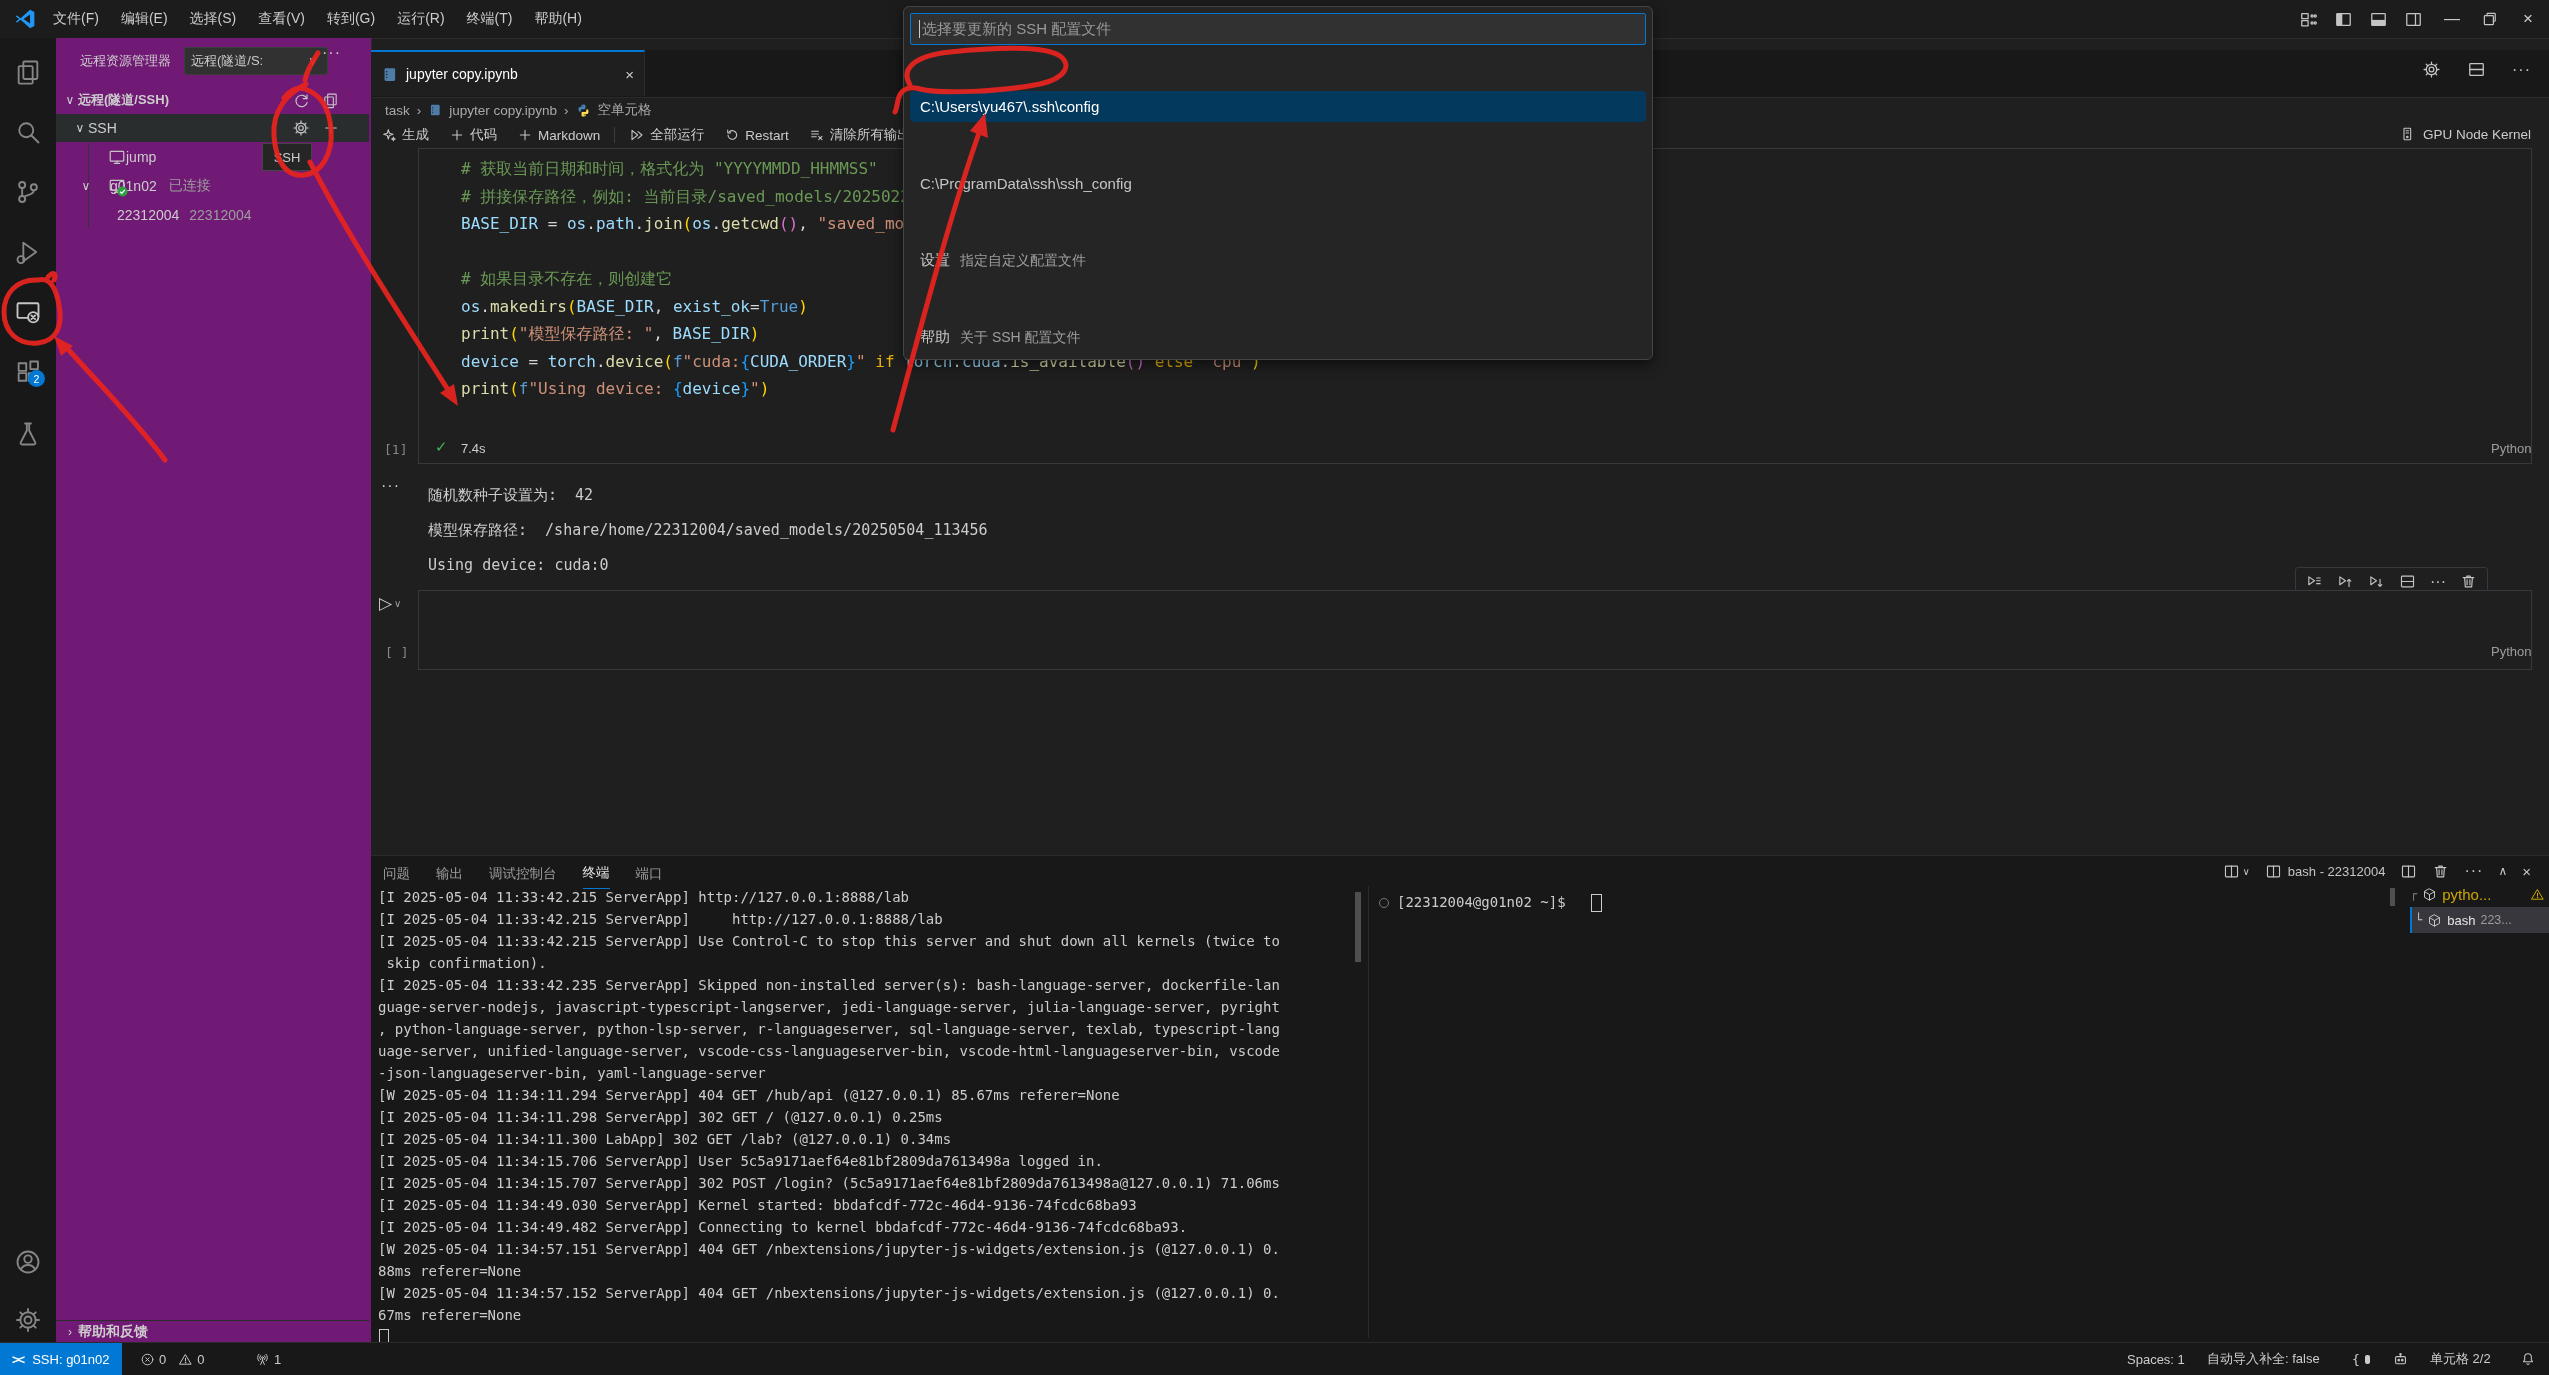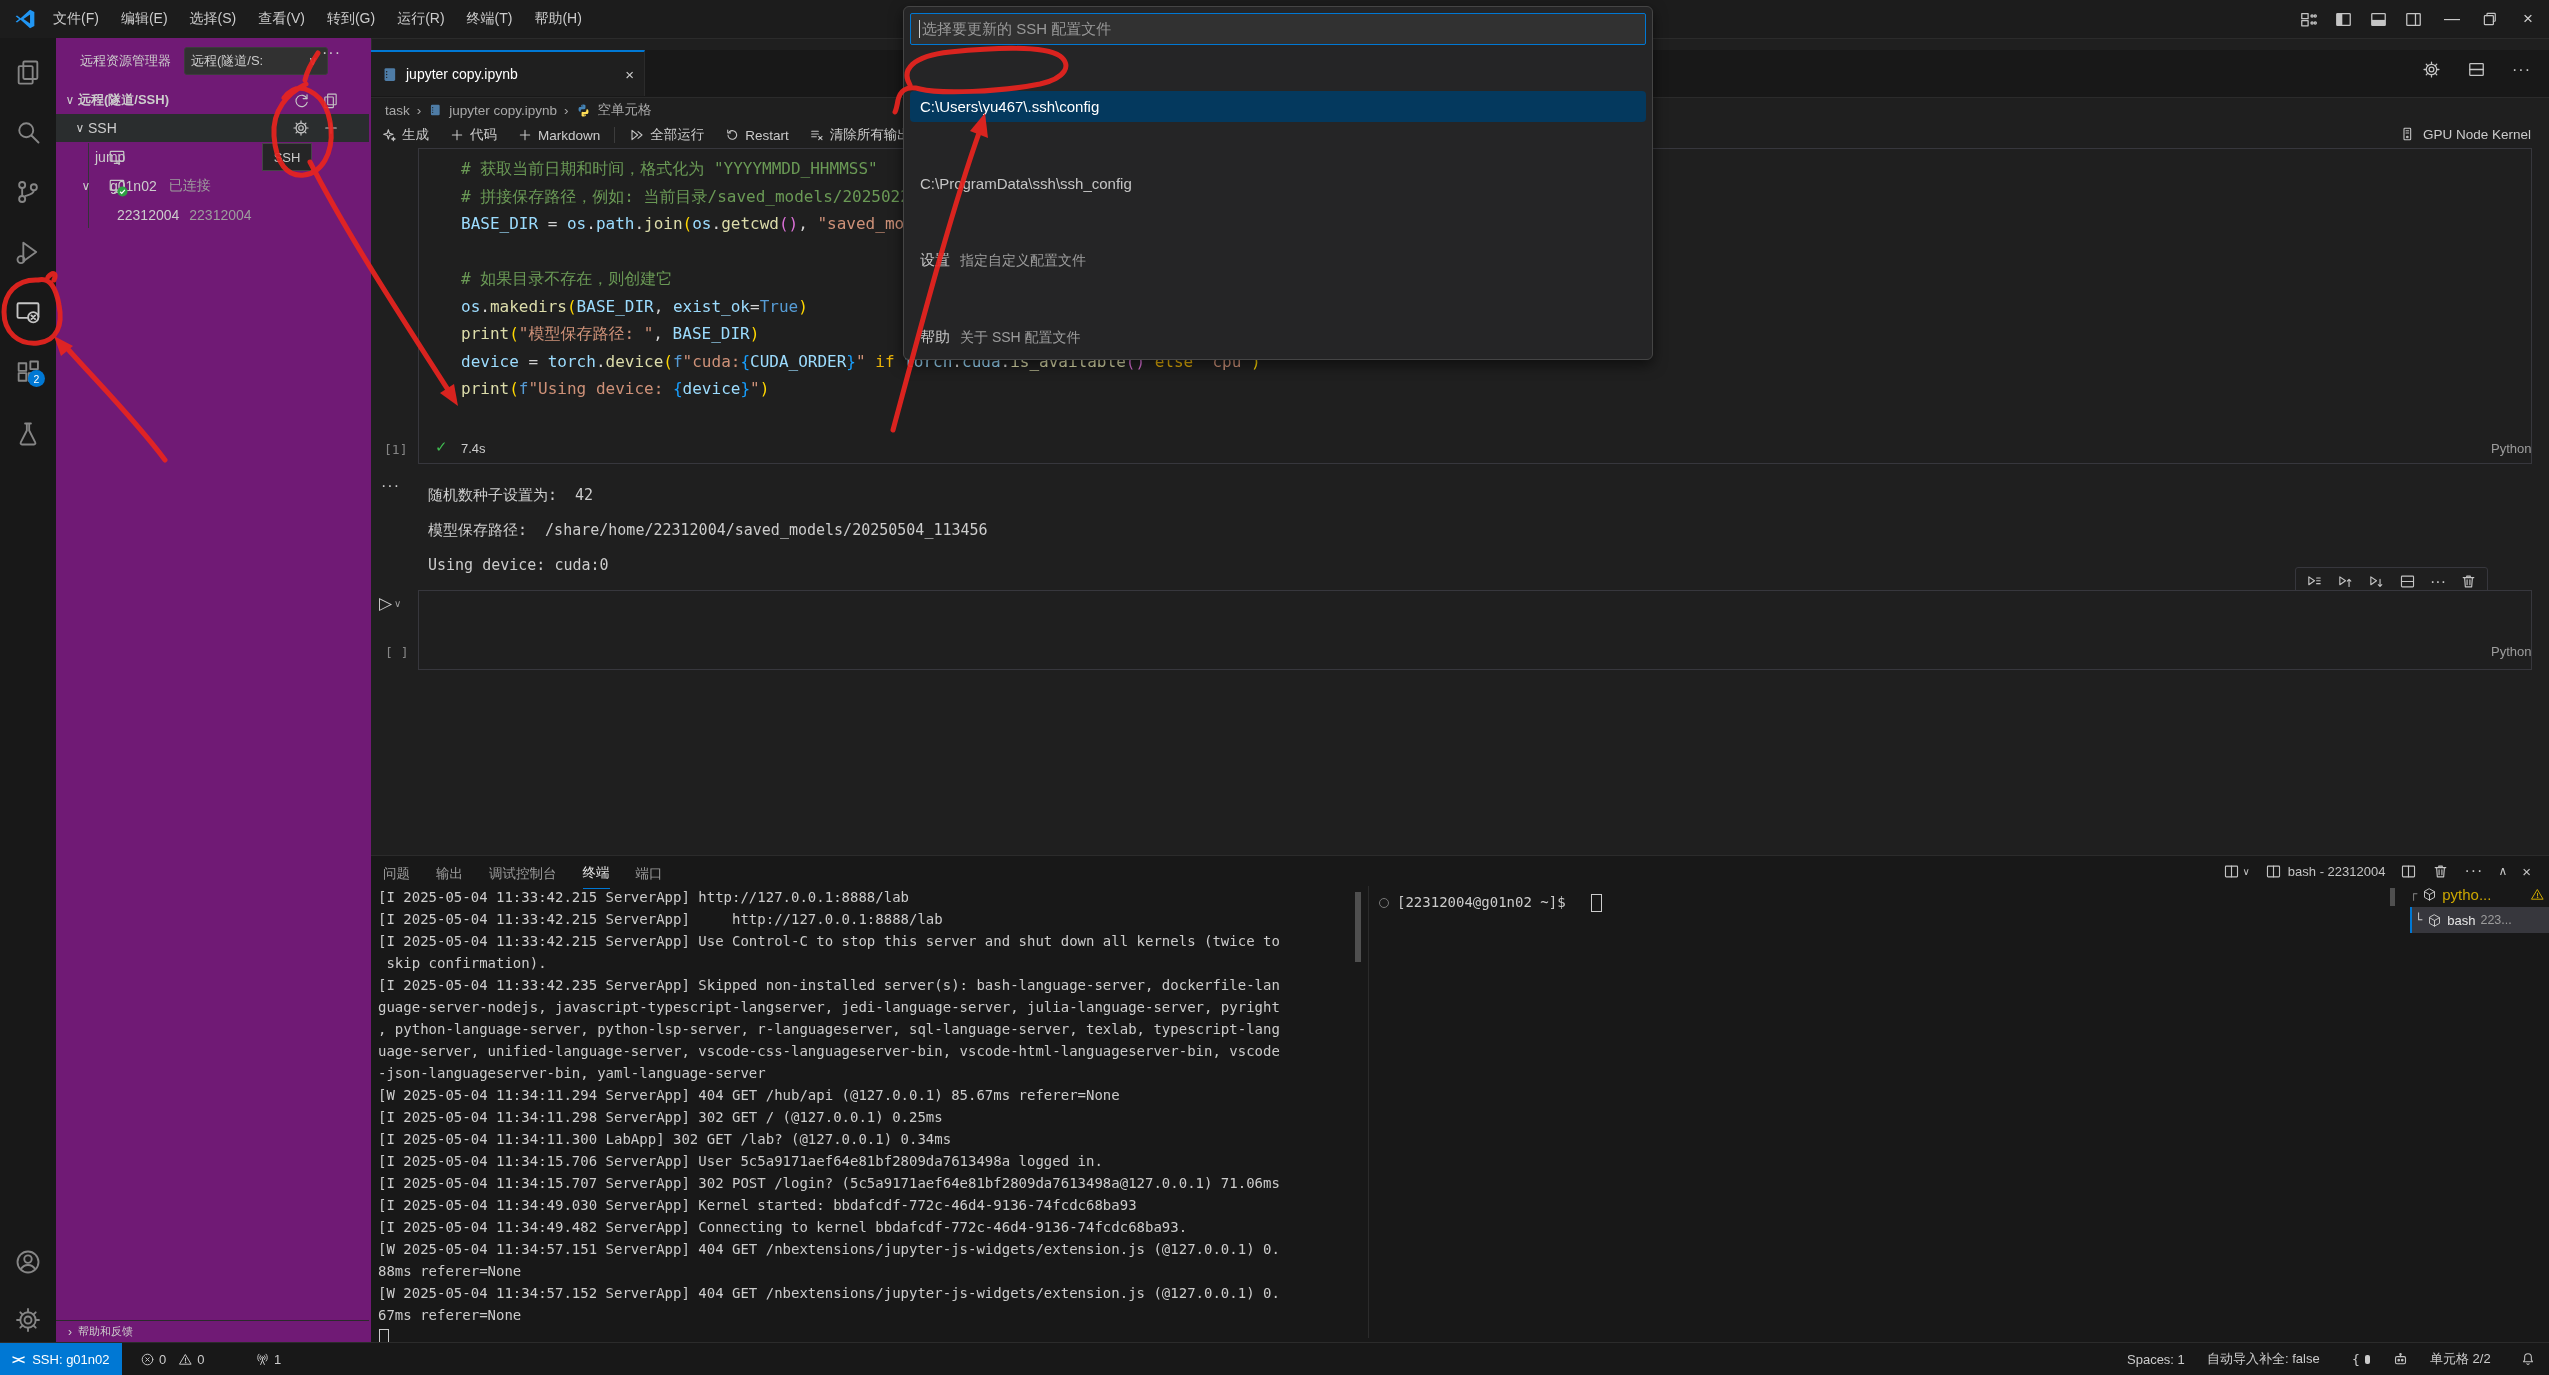--- a/index.html
+++ b/index.html
@@ -363,21 +363,21 @@
     <div class="abs" style="left:206px;top:105px;width:48px;height:26px;background:#252526;border:1px solid #454545;display:flex;align-items:center;justify-content:center;font-size:13px;color:#cccccc;z-index:20">SSH</div>
 
     <div class="abs" style="left:32px;top:105px;width:1px;height:85px;background:#333338"></div>
 
     <div class="tree-row" style="top:105px">
       <span class="abs" style="left:52px;top:5px">
           <svg class="ic" width="18" height="18">
             <use href="#i-monitor"></use>
           </svg>
         </span>
-      <span style="margin-left:39px">jump</span>
+      <span style="margin-left:70px">jump</span>
     </div>
 
     <div class="tree-row" style="top:134px">
       <span class="chev" style="margin-left:22px">∨</span>
       <span class="abs" style="left:52px;top:5px">
         <svg class="ic" width="18" height="18">
             <use href="#i-monitor"></use>
           </svg>
         <svg class="abs" style="left:9px;top:9px" width="11" height="11" viewBox="0 0 12 12">
             <circle cx="6" cy="6" r="5.5" fill="#2ea043"></circle>
@@ -388,21 +388,21 @@
       <span style="margin-left:12px;color:#9d9d9d">已连接</span>
     </div>
 
     <div class="tree-row" style="top:163px">
       <span style="margin-left:61px">22312004</span>
       <span style="margin-left:10px;color:#9d9d9d">22312004</span>
     </div>
 
     <div class="abs row" style="left:0;bottom:0;width:313px;height:21px;border-top:1px solid #2b2b2b">
       <span class="chev" style="margin-left:6px">›</span>
-      <span style="font-weight:normal;font-size:11px">帮助和反馈</span>
+      <span style="font-weight:bold;font-size:14px">帮助和反馈</span>
     </div>
   </div>
 
   <div id="editor" class="abs">
     <div id="tabbar">
       <div id="tab1">
         <svg class="ic" width="17" height="17" style="margin-right:8px">
             <use href="#i-book"></use>
           </svg>
         <span style="font-size:14px;color:#ffffff">jupyter copy.ipynb</span>

